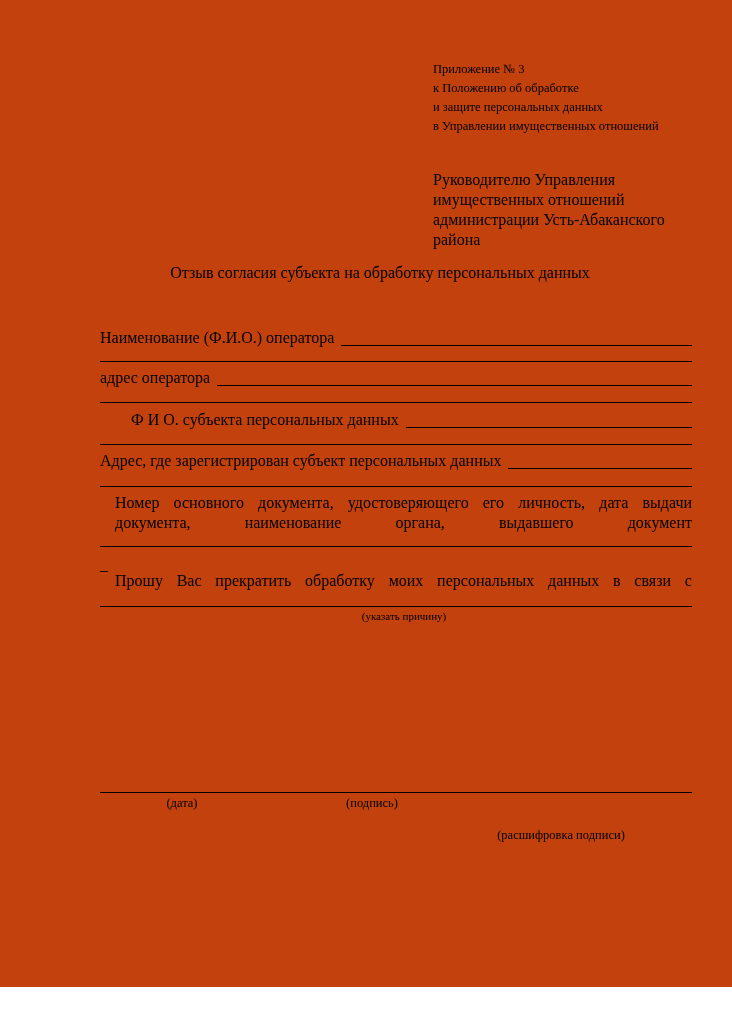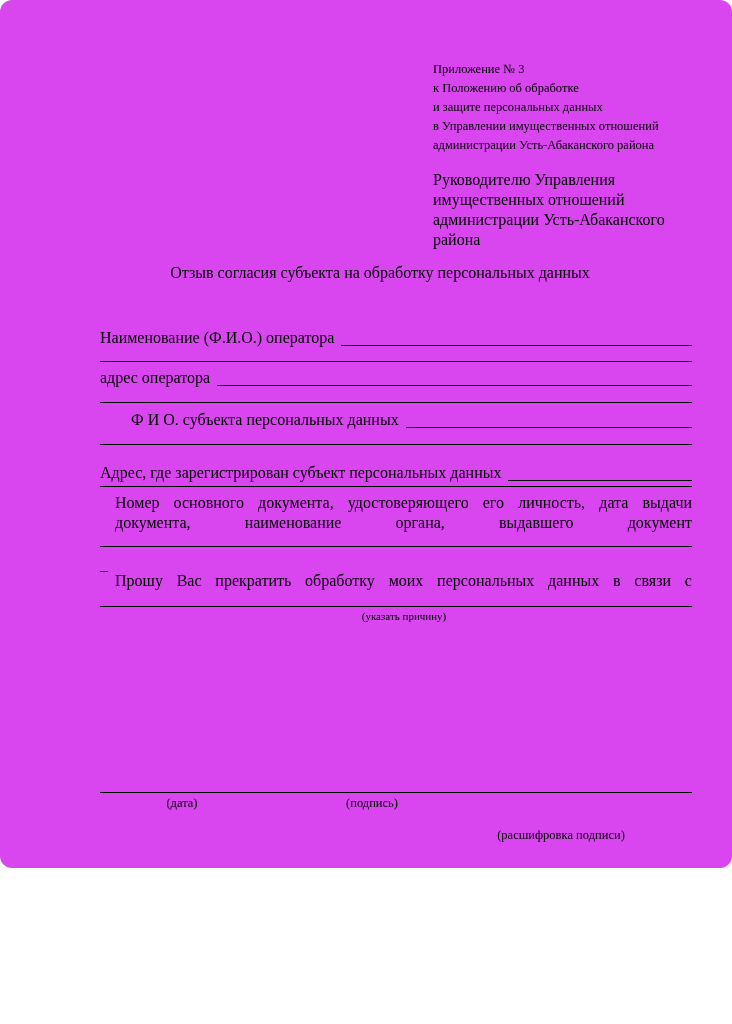--- a/index.html
+++ b/index.html
@@ -1,24 +1,23 @@
 <!DOCTYPE html>
 <html lang="ru"><head>
 <meta charset="utf-8">
 <style>
   html, body { margin: 0; padding: 0; background: #ffffff; }
   .page {
     position: relative;
     width: 732px;
-    height: 868px;
-    background: #d946ef;
+    height: 987px;
+    background: #c2410c;
     font-family: "Liberation Serif", "DejaVu Serif", serif;
     color: #000;
     overflow: hidden;
-    border-radius: 12px;
   }
   .annex {
     position: absolute;
     left: 433px;
     top: 60px;
     font-size: 12.5px;
     line-height: 19px;
     white-space: nowrap;
   }
   .addressee {
@@ -99,21 +98,20 @@
 </head>
 <body>
 
 <div class="page">
 
   <div class="annex">
     <div>Приложение № 3</div>
     <div>к Положению об обработке</div>
     <div>и защите персональных данных</div>
     <div>в Управлении имущественных отношений</div>
-    <div>администрации Усть-Абаканского района</div>
   </div>
 
   <div class="addressee">
     <div>Руководителю Управления</div>
     <div>имущественных отношений</div>
     <div>администрации Усть-Абаканского</div>
     <div>района</div>
   </div>
 
   <div class="doc-title">Отзыв согласия субъекта на обработку персональных данных</div>
@@ -131,21 +129,21 @@
       <span class="fill"></span>
     </div>
     <div class="rule" style="top:402px;"></div>
 
     <div class="frow" style="top:411px;margin-left:31px;">
       <span class="lbl">Ф И О. субъекта персональных данных</span>
       <span class="fill"></span>
     </div>
     <div class="rule" style="top:444px;"></div>
 
-    <div class="frow" style="top:464px;">
+    <div class="frow" style="top:452px;">
       <span class="lbl">Адрес, где зарегистрирован субъект персональных данных</span>
       <span class="fill"></span>
     </div>
     <div class="rule" style="top:486px;"></div>
 
     <div class="jline" style="top:494px;">
         <span>Номер</span>
         <span>основного</span>
         <span>документа,</span>
         <span>удостоверяющего</span>

